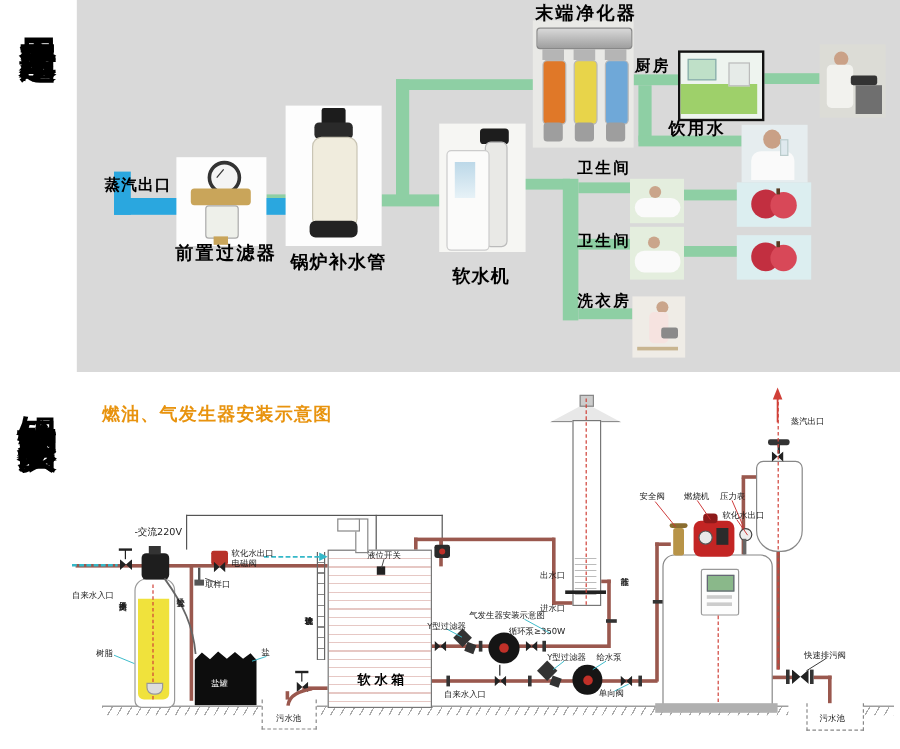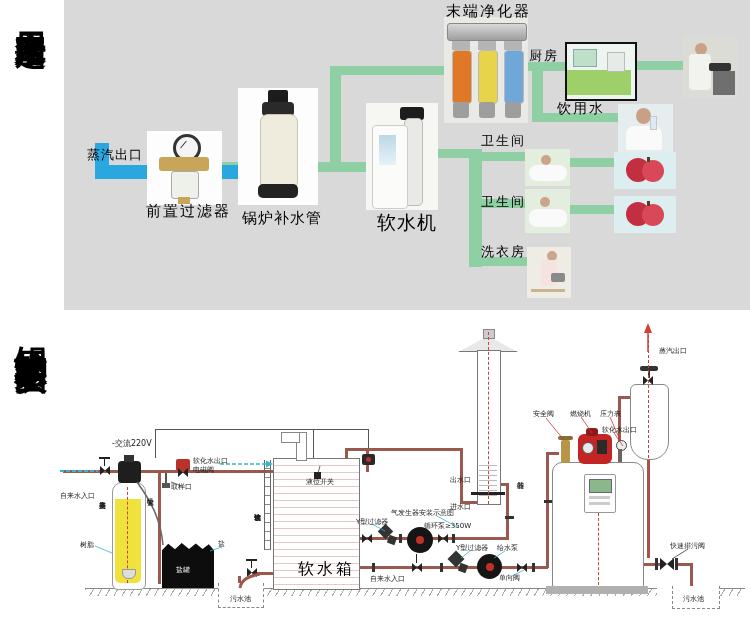--- a/index.html
+++ b/index.html
@@ -3,21 +3,21 @@
 <meta charset="utf-8">
 <style>
   html,body{margin:0;padding:0}
   #stage{position:relative;width:750px;height:624px;background:#ffffff;
          font-family:"DejaVu Sans",sans-serif;overflow:hidden}
   .abs{position:absolute}
   
   .gpanel{position:absolute;left:64px;top:0;width:686px;height:310px;background:#d9d9d9}
   .vtitle{position:absolute;writing-mode:vertical-rl;text-orientation:upright;
           font-weight:bold;color:#000;white-space:nowrap}
-  .blbl{position:absolute;font-weight:normal;color:#000;white-space:nowrap;line-height:1}
+  .blbl{position:absolute;font-weight:bold;color:#000;white-space:nowrap;line-height:1}
   .lbl{position:absolute;font-size:7px;color:#1a1a1a;white-space:nowrap;line-height:1.05}
   .lblv{position:absolute;font-size:7px;color:#1a1a1a;writing-mode:vertical-rl;
         text-orientation:upright;line-height:1}
   .gpipe{position:absolute;background:#8ecfa4}
   .bpipe{position:absolute;background:#2aa7df}
   .pipe{position:absolute;background:#9a584e}
   .wire{position:absolute;background:#555}
   .rdash{position:absolute;width:0;border-left:1px dashed #d04038}
   .vb{position:absolute;width:10px;height:9px;background:#222;
       clip-path:polygon(0 0,50% 50%,100% 0,100% 100%,50% 50%,0 100%)}
@@ -136,28 +136,29 @@
   <div class="photo" style="left:527px;top:247px;width:44px;height:51px;background:#efece6">
     <div class="abs" style="left:20px;top:4px;width:10px;height:10px;border-radius:50%;background:#caa58b"></div>
     <div class="abs" style="left:14px;top:13px;width:16px;height:26px;background:#f6e3e0;border-radius:4px"></div>
     <div class="abs" style="left:24px;top:26px;width:14px;height:9px;background:#8a8a8a;border-radius:2px"></div>
     <div class="abs" style="left:4px;top:42px;width:34px;height:3px;background:#c8b590"></div>
   </div>
 
   <div class="blbl" style="left:87px;top:148px;font-size:13px;letter-spacing:1px">蒸汽出口</div>
   <div class="blbl" style="left:146px;top:204px;font-size:15px;letter-spacing:2px">前置过滤器</div>
   <div class="blbl" style="left:242px;top:211px;font-size:15px;letter-spacing:1px">锅炉补水管</div>
-  <div class="blbl" style="left:377px;top:213px;font-size:19px;letter-spacing:1px">软水机</div>
+  <div class="blbl" style="left:377px;top:223px;font-size:15px;letter-spacing:1px">软水机</div>
   <div class="blbl" style="left:446px;top:4px;font-size:15px;letter-spacing:2px">末端净化器</div>
   <div class="blbl" style="left:529px;top:49px;font-size:13px;letter-spacing:2px">厨房</div>
   <div class="blbl" style="left:557px;top:101px;font-size:14px;letter-spacing:2px">饮用水</div>
   <div class="blbl" style="left:481px;top:134px;font-size:13px;letter-spacing:2px">卫生间</div>
   <div class="blbl" style="left:481px;top:195px;font-size:13px;letter-spacing:2px">卫生间</div>
   <div class="blbl" style="left:481px;top:245px;font-size:13px;letter-spacing:2px">洗衣房</div>
 
+  <div class="blbl" style="left:85px;top:338px;font-size:15px;letter-spacing:1px;color:#e8930e">燃油、气发生器安装示意图</div>
 
   <div class="wire" style="left:155px;top:429px;width:214px;height:1px"></div>
   <div class="wire" style="left:155px;top:429px;width:1px;height:29px"></div>
   <div class="wire" style="left:313px;top:429px;width:1px;height:43px"></div>
   <div class="wire" style="left:368px;top:429px;width:1px;height:25px"></div>
 
   <div class="pipe" style="left:63px;top:470px;width:285px;height:3px"></div>
   <div class="pipe" style="left:345px;top:448px;width:3px;height:25px"></div>
   <div class="pipe" style="left:345px;top:448px;width:117px;height:3px"></div>
   <div class="pipe" style="left:460px;top:448px;width:3px;height:56px"></div>
@@ -315,22 +316,22 @@
   <div class="lbl" style="left:60px;top:493px">自来水入口</div>
   <div class="lbl" style="left:193px;top:458px">软化水出口</div>
   <div class="lbl" style="left:193px;top:467px">电磁阀</div>
   <div class="lbl" style="left:171px;top:484px">取样口</div>
   <div class="lblv" style="left:98px;top:496px">离子交换器</div>
   <div class="lblv" style="left:146px;top:493px">吸盐管</div>
   <div class="lbl" style="left:80px;top:542px">树脂</div>
   <div class="lbl" style="left:218px;top:541px">盐</div>
   <div class="lbl" style="left:230px;top:596px">污水池</div>
   <div class="lblv" style="left:253px;top:508px">玻璃管水位计</div>
-  <div class="lbl" style="left:306px;top:479px">液位开关</div>
-  <div class="blbl" style="left:298px;top:561px;font-size:16px;letter-spacing:3px">软水箱</div>
+  <div class="lbl" style="left:306px;top:460px">液位开关</div>
+  <div class="blbl" style="left:298px;top:561px;font-size:11px;letter-spacing:3px">软水箱</div>
   <div class="lbl" style="left:370px;top:576px">自来水入口</div>
   <div class="lbl" style="left:356px;top:519px">Y型过滤器</div>
   <div class="lbl" style="left:391px;top:510px">气发生器安装示意图</div>
   <div class="lbl" style="left:424px;top:523px">循环泵≥350W</div>
   <div class="lbl" style="left:456px;top:545px">Y型过滤器</div>
   <div class="lbl" style="left:497px;top:545px">给水泵</div>
   <div class="lbl" style="left:499px;top:575px">单向阀</div>
   <div class="lbl" style="left:450px;top:477px">出水口</div>
   <div class="lbl" style="left:450px;top:504px">进水口</div>
   <div class="lblv" style="left:516px;top:476px">节能器</div>

